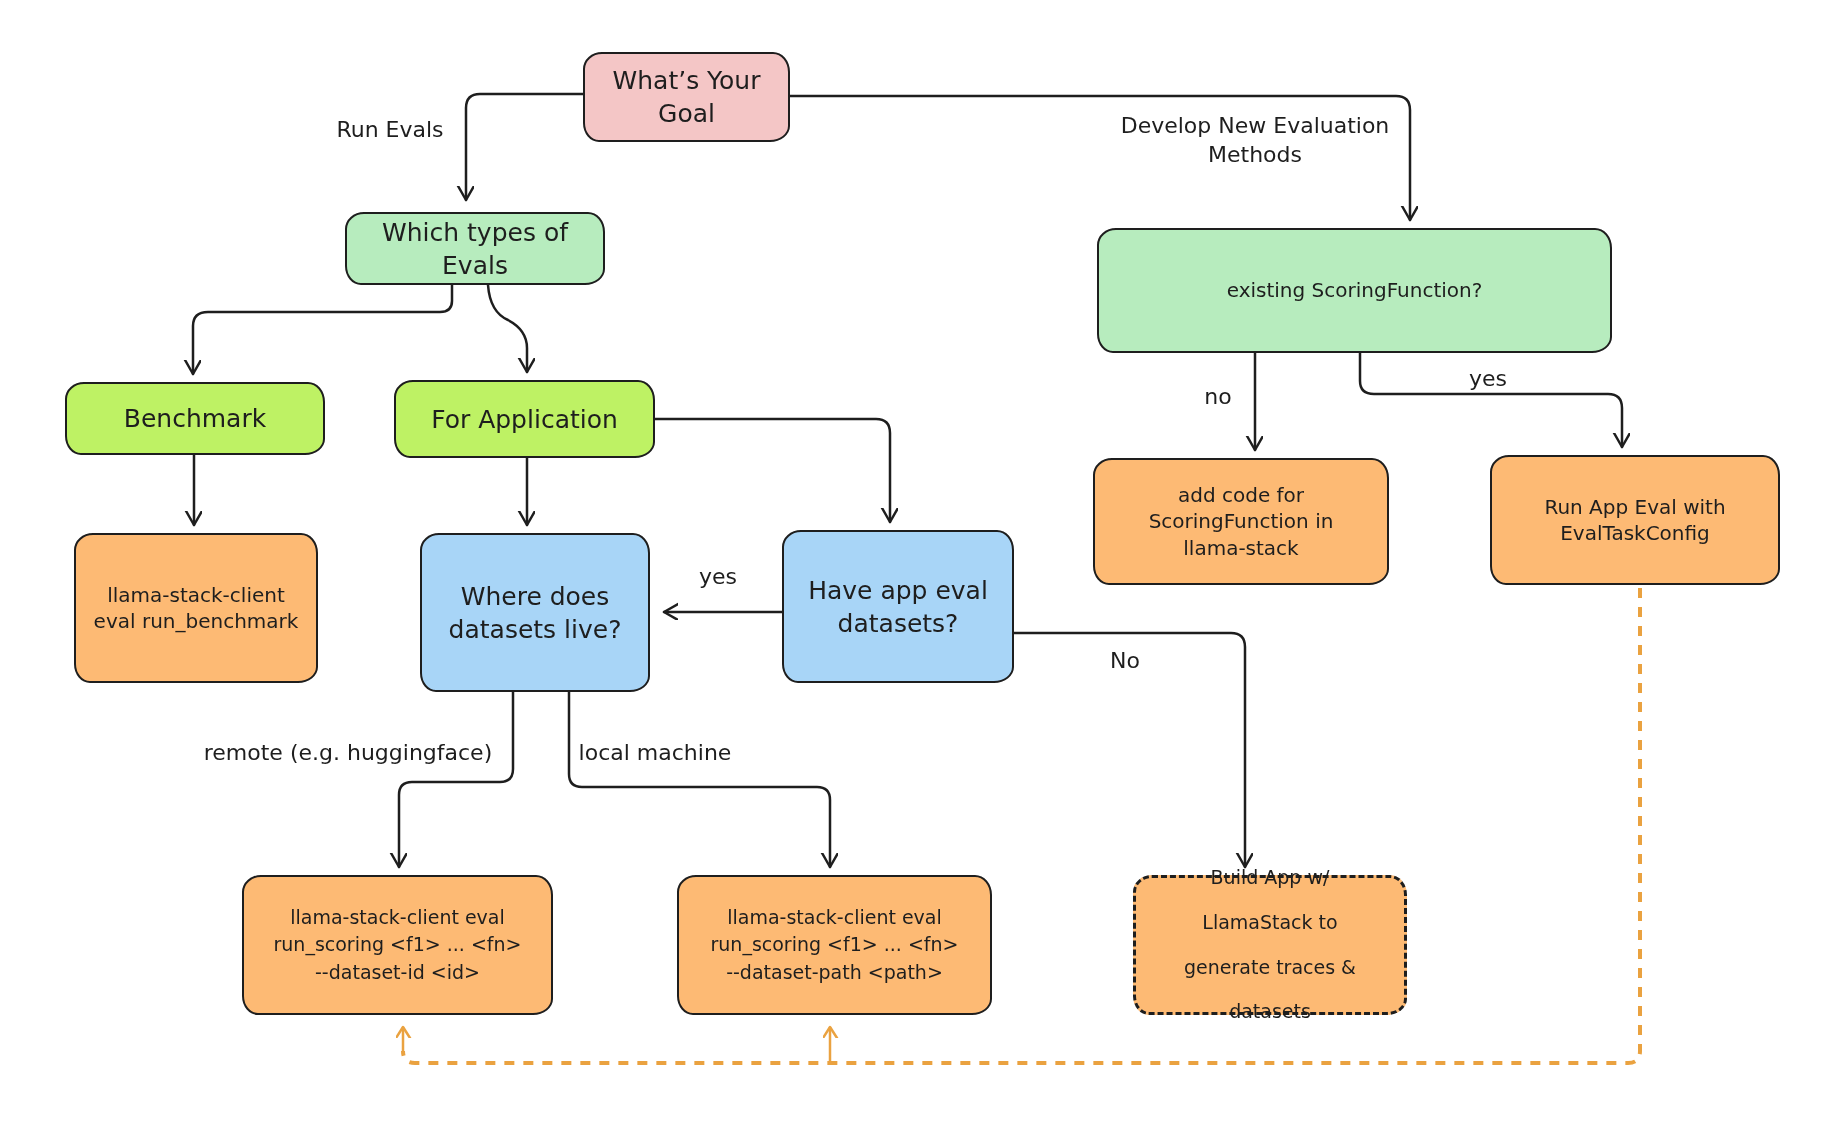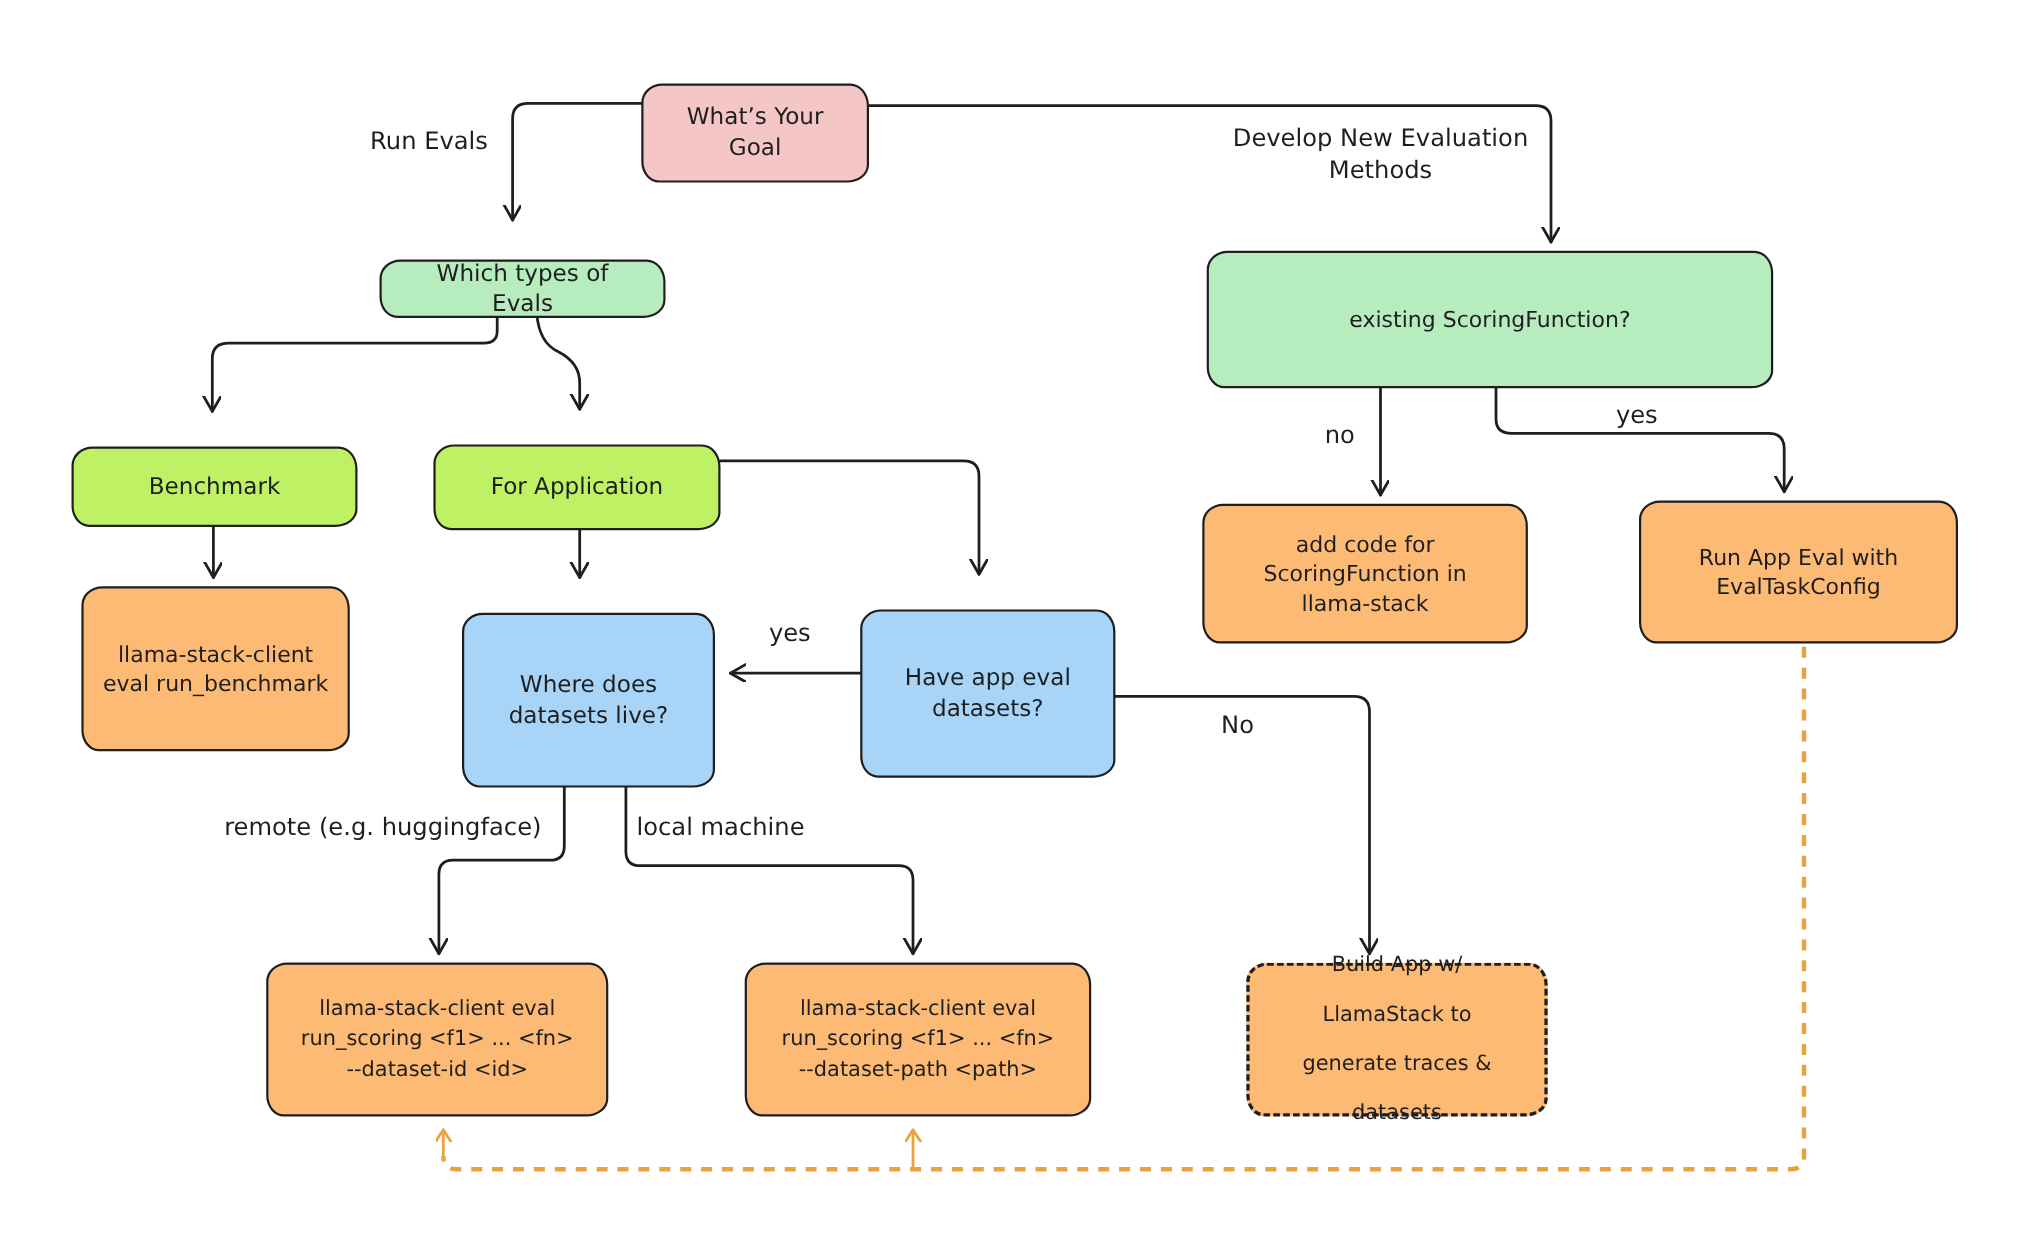--- a/index.html
+++ b/index.html
@@ -17,21 +17,21 @@
     display:flex;flex-direction:column;align-items:center;justify-content:center;
     text-align:center;line-height:1.32;background:#fff;
   }
   .node .tl{white-space:nowrap;}
   .fill-pink{background:#f4c6c6;}
   .fill-green{background:#b7ecbe;}
   .fill-blue{background:#a8d5f7;}
   .fill-yellow{background:#fdba74;}
   .fill-white{background:#bef264;}
   .node.dashed{border-style:dashed;border-width:3px;gap:17px;}
-  .fs21{font-size:21px;margin-top:24px;}
+  .fs21{font-size:25px;}
   .fs20{font-size:20px;}
   .fs19{font-size:19px;line-height:1.45;}
   .elabel{
     position:absolute;transform:translate(-50%,-50%);
     font-size:22px;line-height:1.3;text-align:center;white-space:nowrap;
   }
 </style>
 </head>
 <body>
 
@@ -64,21 +64,21 @@
     <path stroke-width="2.5" d="M 403 1051 L 403 1027" marker-end="url(#aho)"></path>
     <path stroke-width="2.5" d="M 830 1062 L 830 1027" marker-end="url(#aho)"></path>
   </g>
 </svg>
 
 <div class="node fill-pink fs21" style="left:583px;top:52px;width:207px;height:90px;">
   <div class="tl">What’s Your</div>
   <div class="tl">Goal</div>
 </div>
 
-<div class="node fill-green fs21" style="left:345px;top:212px;width:260px;height:53px;">
+<div class="node fill-green fs21" style="left:345px;top:212px;width:260px;height:73px;">
   <div class="tl">Which types of</div>
   <div class="tl">Evals</div>
 </div>
 
 <div class="node fill-white fs21" style="left:65px;top:382px;width:260px;height:73px;">
   <div class="tl">Benchmark</div>
 </div>
 
 <div class="node fill-white fs21" style="left:394px;top:380px;width:261px;height:78px;">
   <div class="tl">For Application</div>

